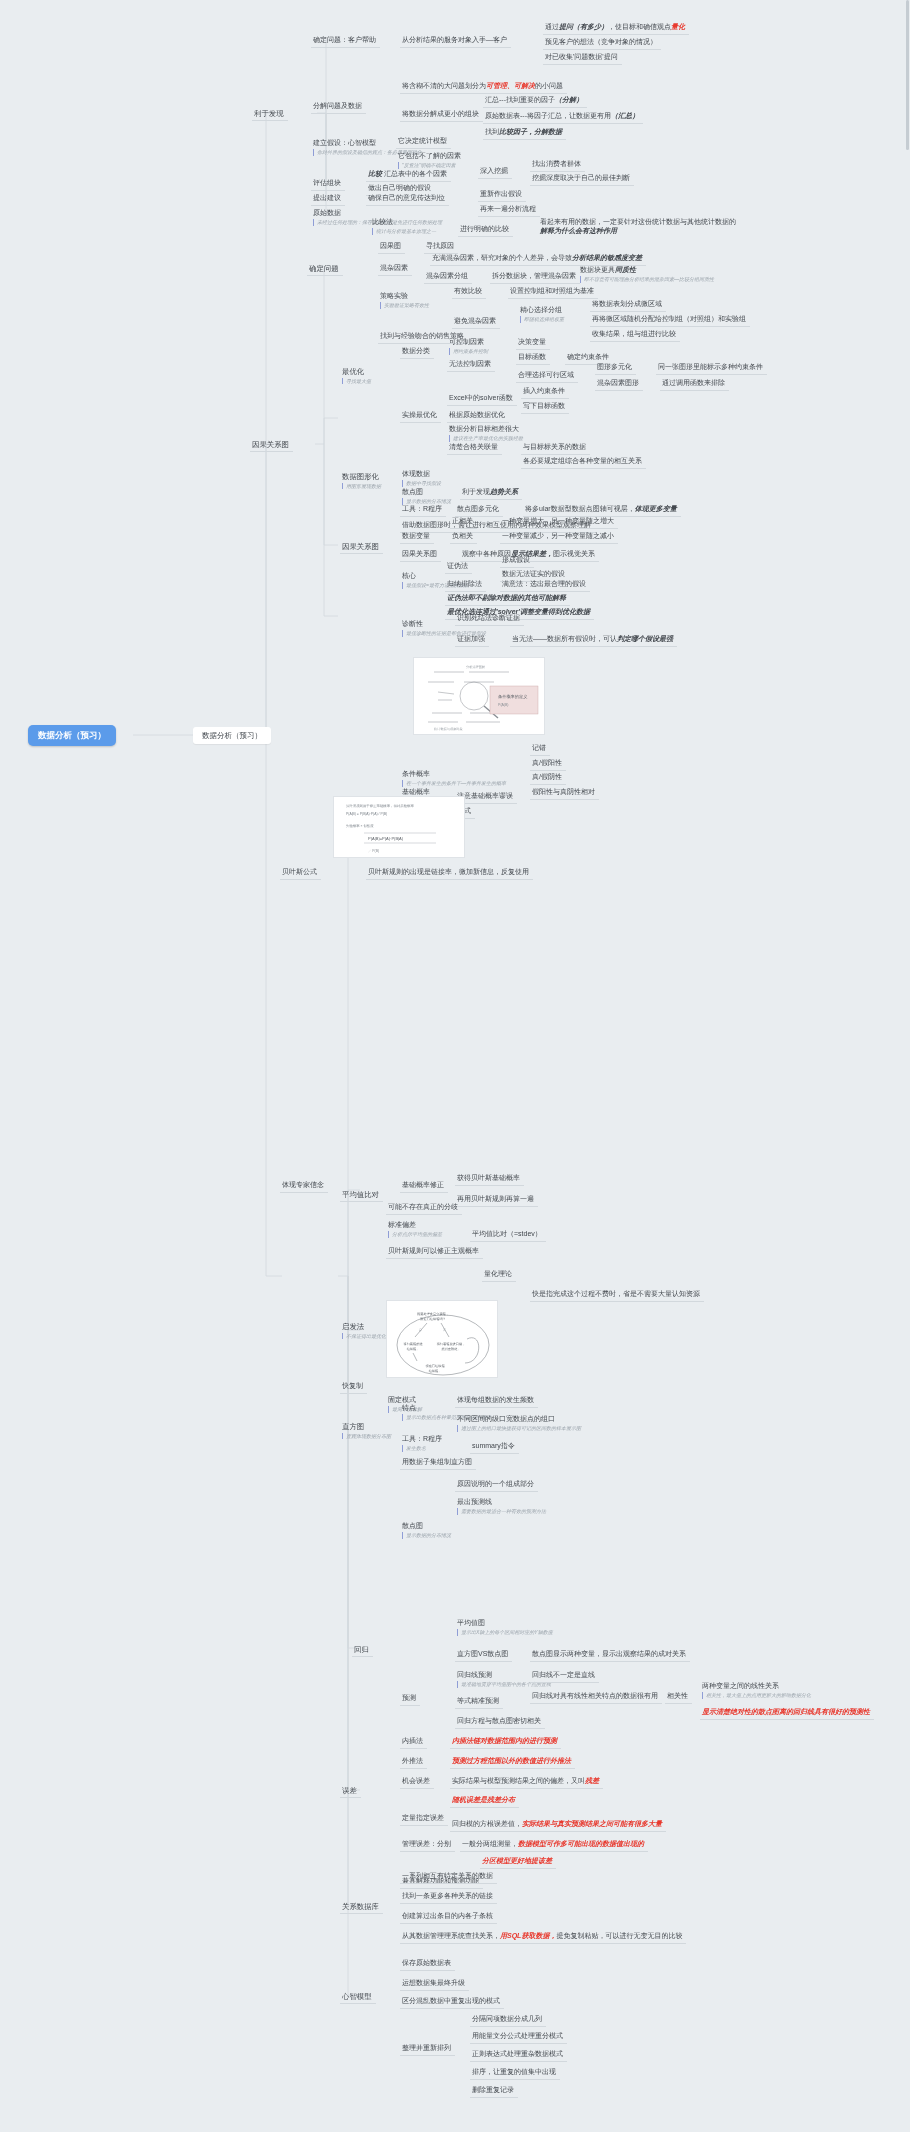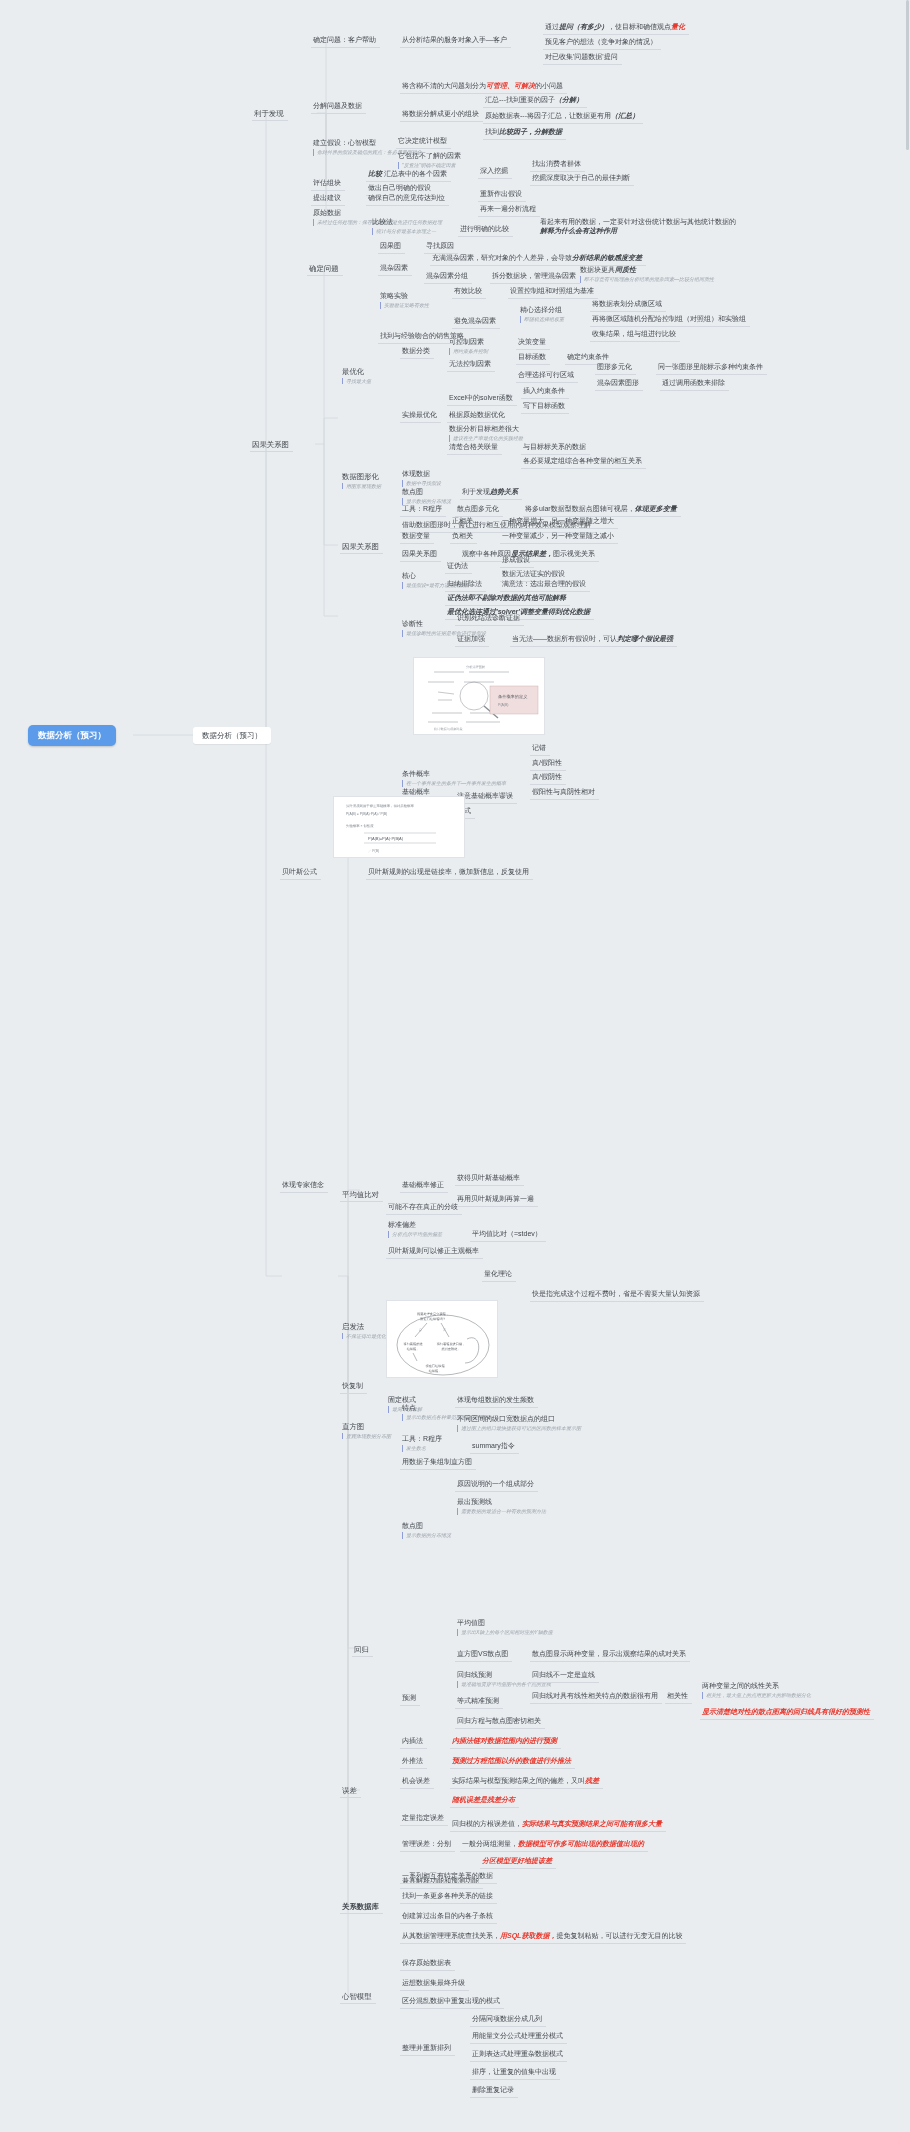--- a/index.html
+++ b/index.html
@@ -486,21 +486,21 @@
 <div class="node lbl" style="left:450px;top:1818px;">
   <span>回归模的方根误差值，</span><span class="em">实际结果与真实预测结果之间可能有很多大量</span>
 </div>
 <div class="node lbl" style="left:400px;top:1838px;">管理误差：分别</div>
 <div class="node lbl" style="left:460px;top:1838px;">
   <span>一般分两组测量，</span><span class="em">数据模型可作多可能出现的数据值出现的</span>
 </div>
 <div class="node lbl it red" style="left:480px;top:1855px;">分区模型更好地提该差</div>
 <div class="node lbl" style="left:400px;top:1875px;">兼具解释功能和预测功能</div>
 
-<div class="node lbl big" style="left:340px;top:1900px;font-weight:bold;">关系数据库</div>
+<div class="node lbl big" style="left:340px;top:1900px;">关系数据库</div>
 <div class="node lbl" style="left:400px;top:1870px;">一系列相互有特定关系的数据</div>
 <div class="node lbl" style="left:400px;top:1890px;">找到一条更多各种关系的链接</div>
 <div class="node lbl" style="left:400px;top:1910px;">创建算过出条目的内各子条核</div>
 <div class="node lbl" style="left:400px;top:1930px;">
   <span>从其数据管理理系统查找关系，</span><span class="em">用SQL获取数据，</span><span>提免复制粘贴，可以进行无变无目的比较</span>
 </div>
 <div class="node lbl" style="left:400px;top:1957px;">保存原始数据表</div>
 <div class="node lbl" style="left:400px;top:1977px;">运想数据集最终升级</div>
 <div class="node lbl" style="left:400px;top:1995px;">区分混乱数据中重复出现的模式</div>
 

